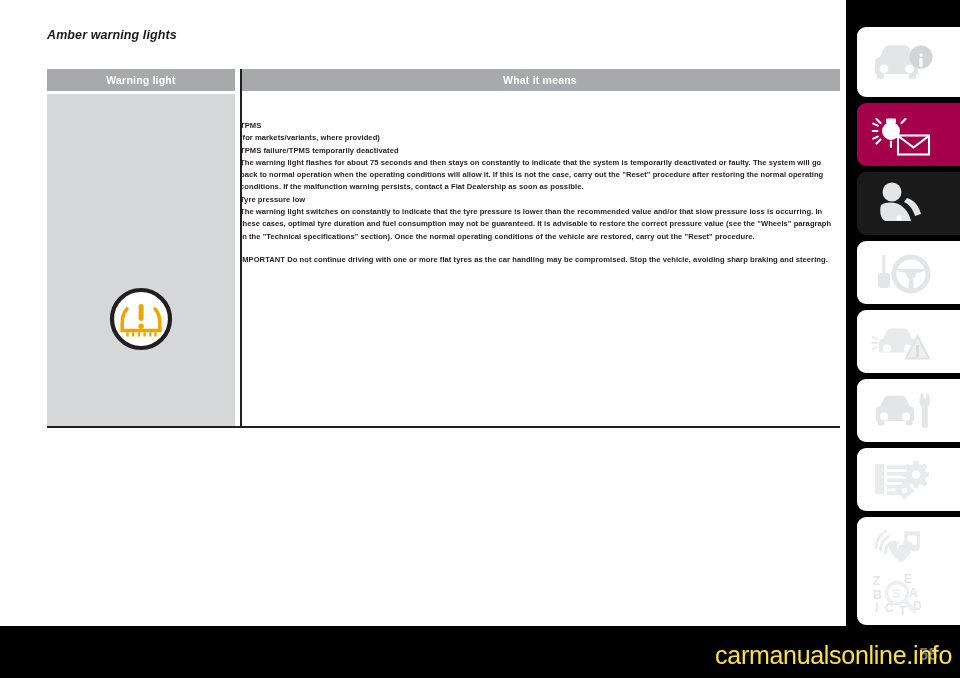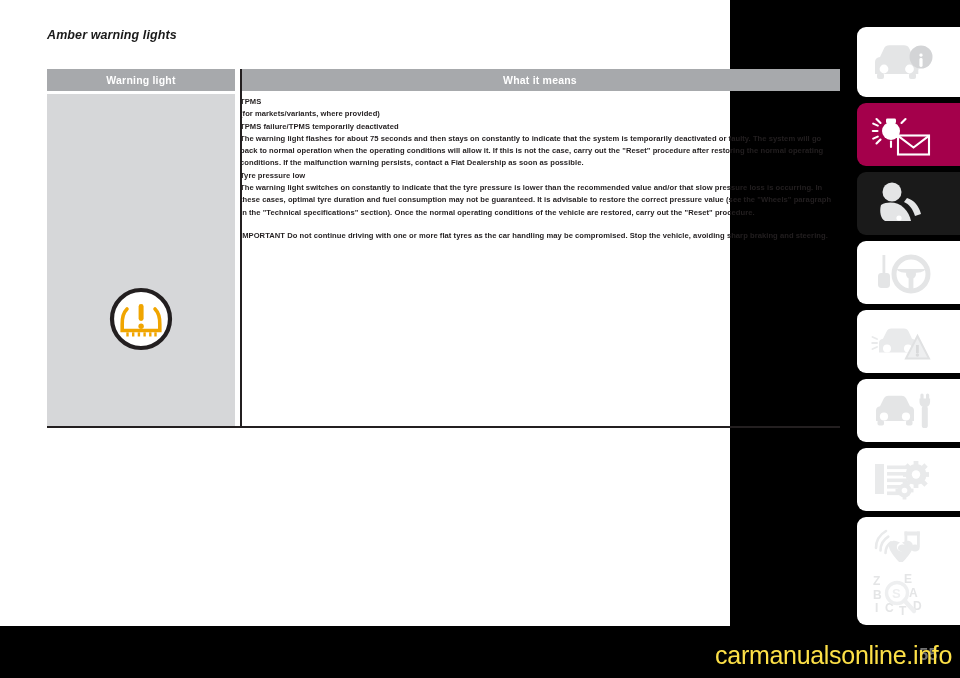--- a/index.html
+++ b/index.html
@@ -12,21 +12,21 @@
   #page {
     position: relative;
     width: 960px; height: 678px;
     background: #000000;
   }
 
   
   .sheet {
     position: absolute;
     left: 0; top: 0;
-    width: 730px; height: 626px;
+    width: 846px; height: 626px;
     background: #ffffff;
   }
 
   
   .section-title {
     position: absolute;
     left: 47px; top: 28px;
     font-size: 12.5px;
     font-weight: bold;
     font-style: italic;
@@ -61,20 +61,21 @@
     width: 188px;
     height: 333px;
     background: #d6d7d9;
     position: relative;
   }
   .cell-gap { width: 5px; }
   .cell-means {
     width: 600px;
     padding-top: 2px;
     position: relative;
+    margin-top: 24px;
   }
 
   
   .vrule {
     position: absolute;
     left: 240px; top: 69px;
     width: 1.6px; height: 358px;
     background: #231f20;
   }
   .hrule {

